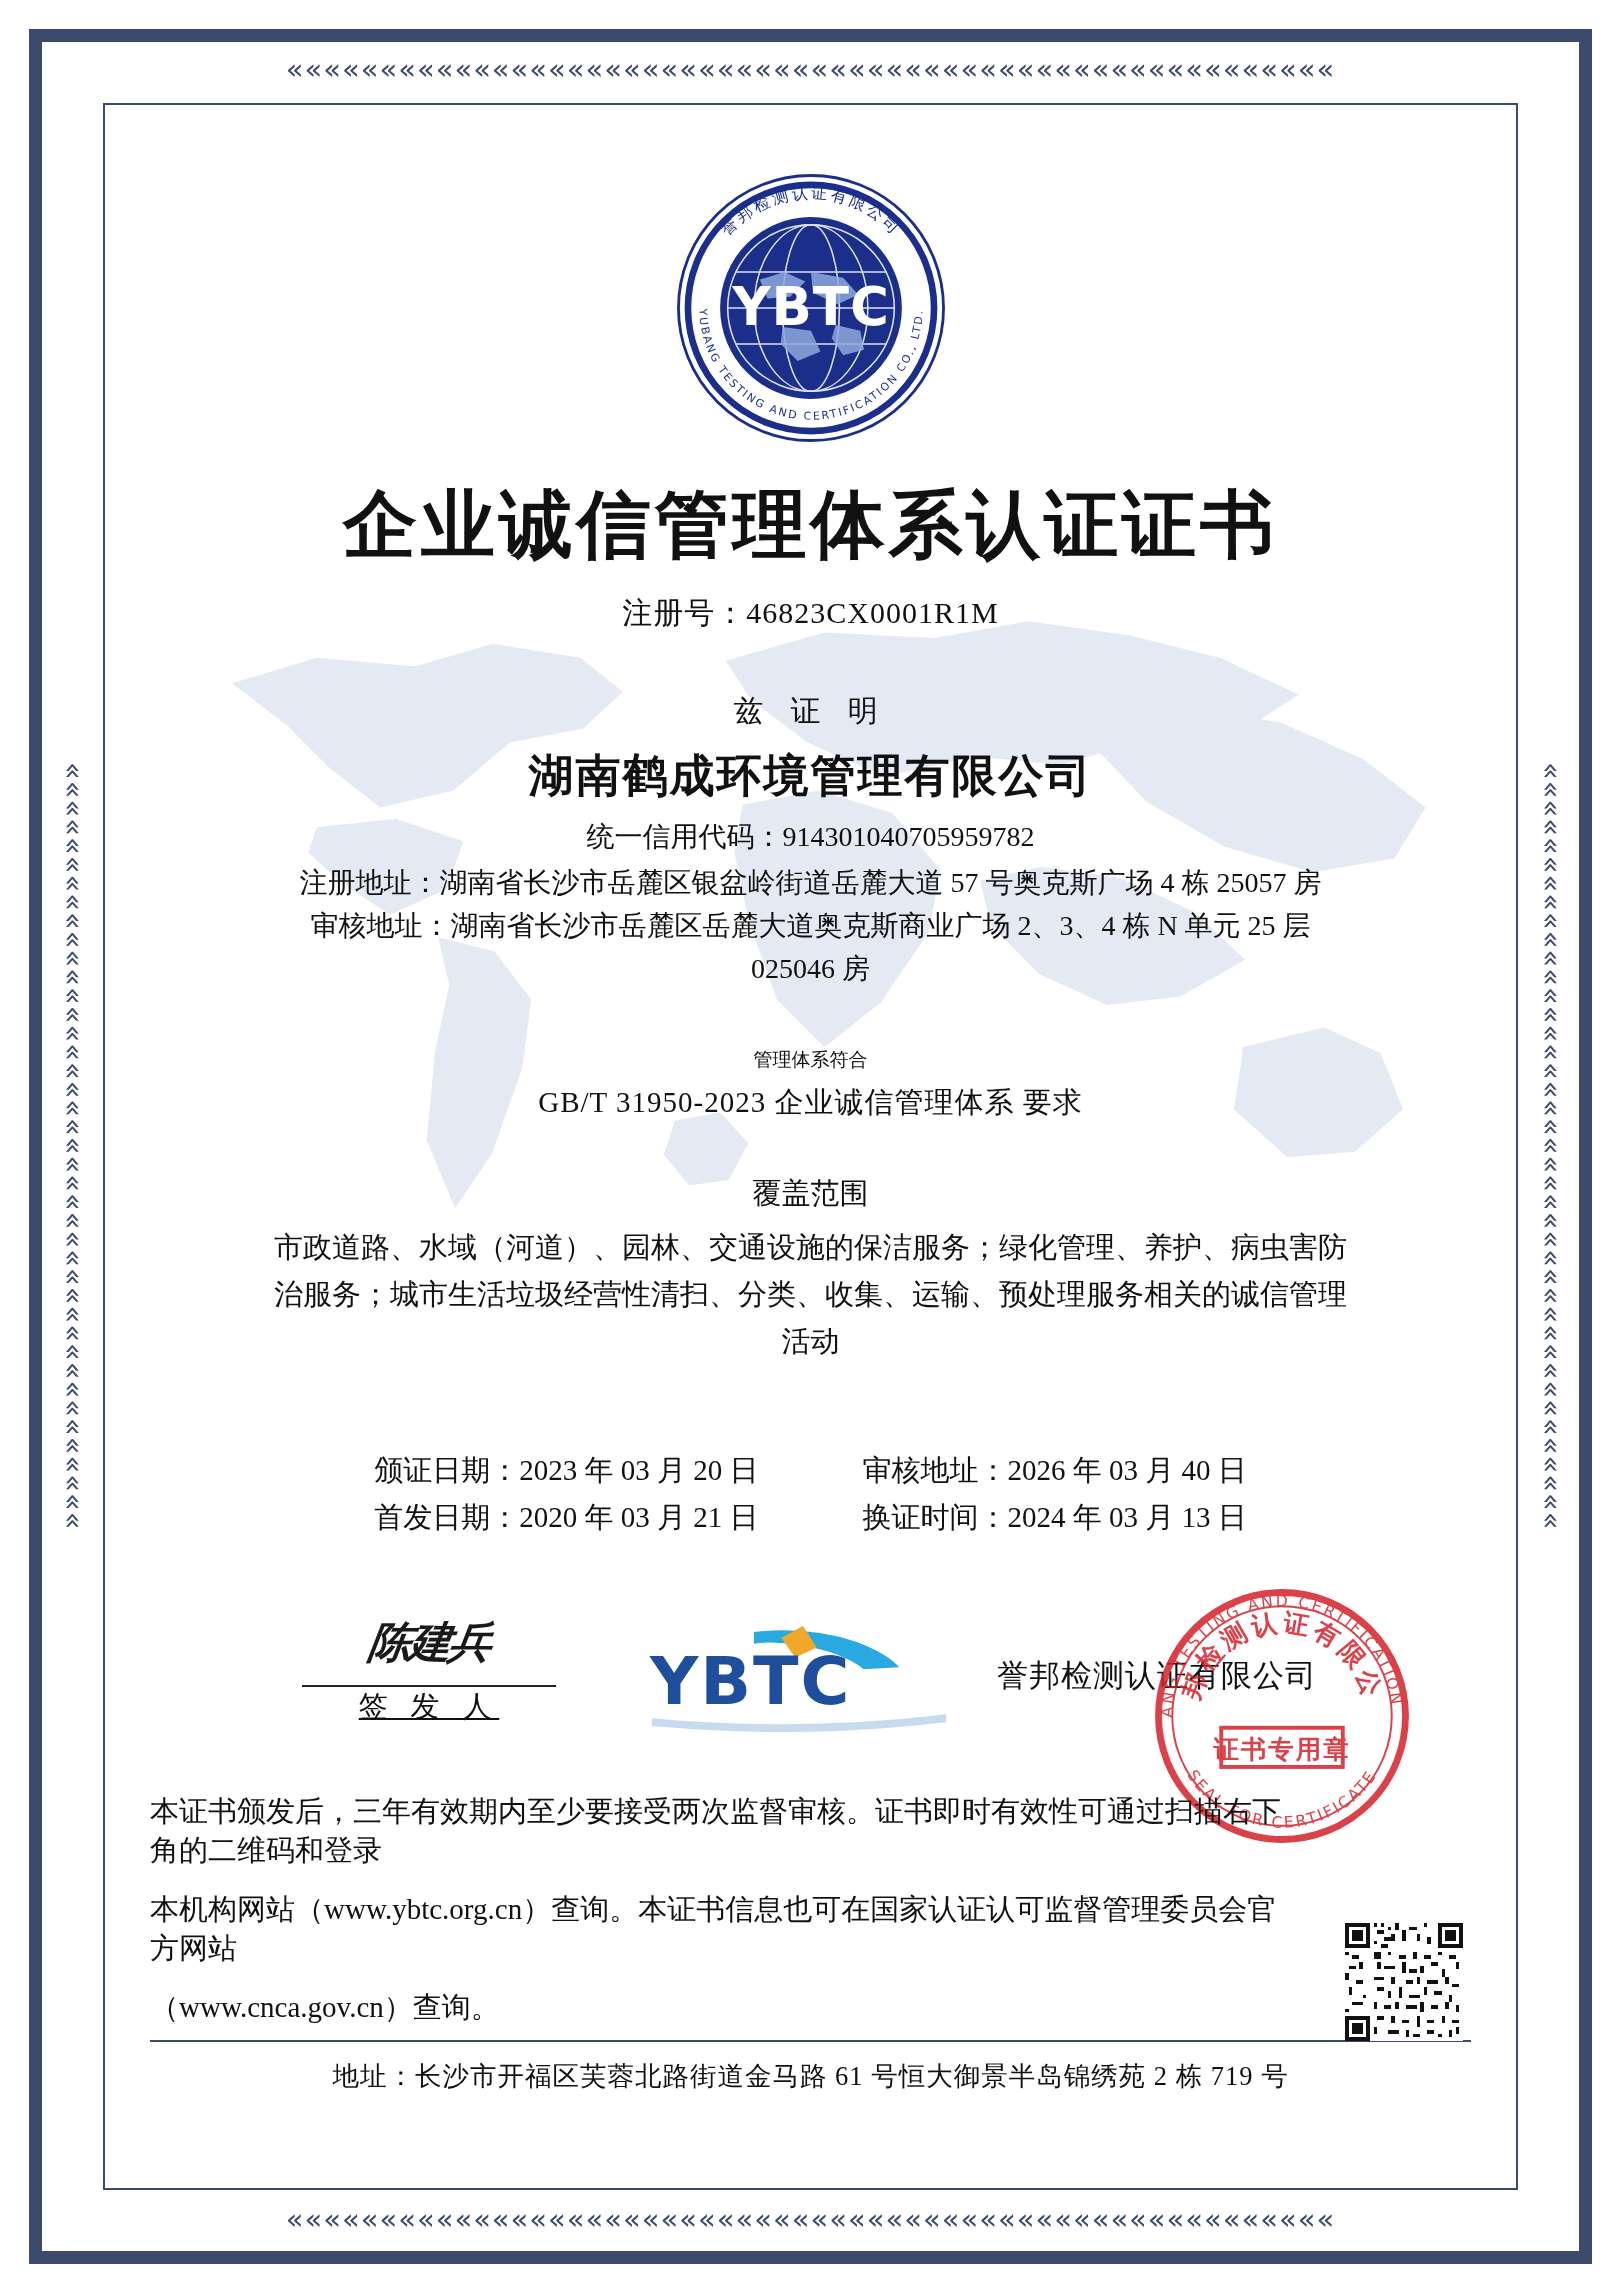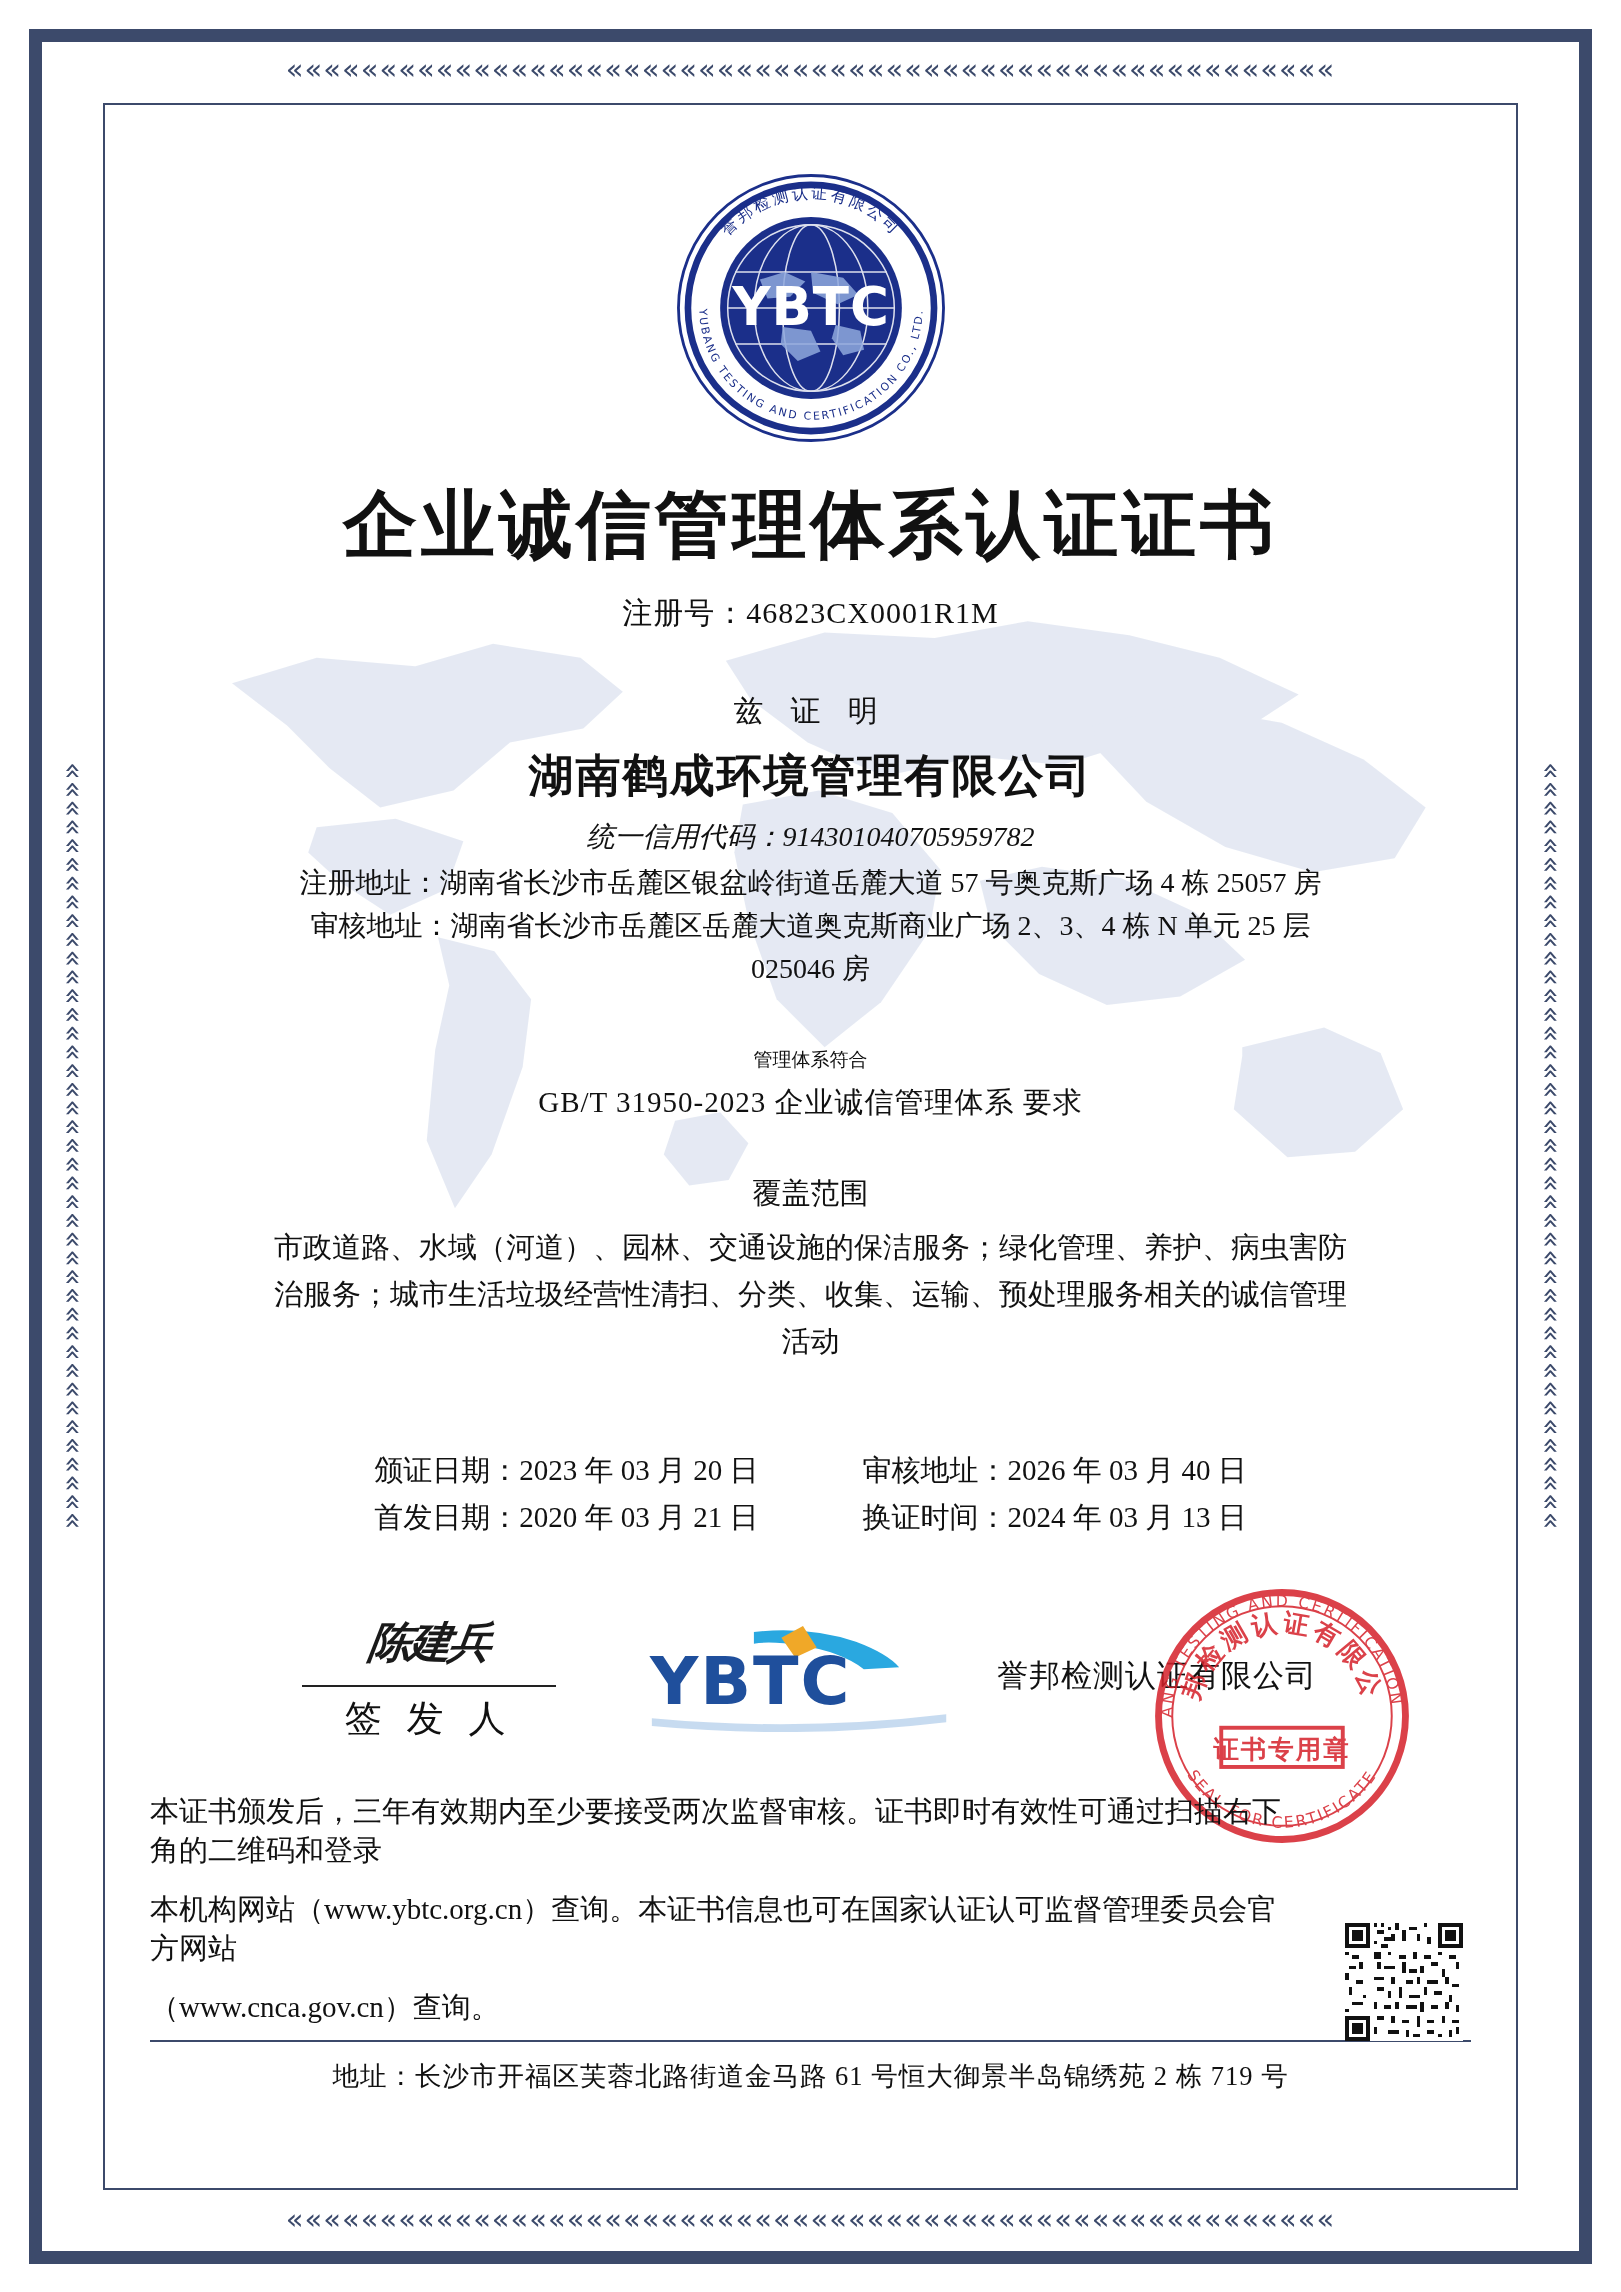--- a/index.html
+++ b/index.html
@@ -125,21 +125,20 @@
     font-weight: bold;
     font-size: 45px;
     letter-spacing: 2px;
     color: #111;
   }
   .credit-code {
     margin-top: 11.8px;
     text-align: center;
     font-size: 28px;
     color: #111;
-    font-style: italic;
   }
   .addr-line {
     margin-top: 5.9px;
     text-align: center;
     font-size: 28px;
     line-height: 43px;
     color: #111;
   }
 
   .conform {
@@ -204,24 +203,25 @@
     height: 69px;
     line-height: 69px;
     letter-spacing: -2.9px;
     transform: skewX(-8deg);
   }
   .sig-line {
     border-top: 2px solid #222;
     margin: 7.8px 19.6px 0 19.6px;
   }
   .sig-label {
-    margin-top: 7px;
-    font-size: 37px;
+    margin-top: 0;
+    font-size: 29px;
     letter-spacing: 7.8px;
     color: #111;
+    text-decoration: underline;
   }
 
   .ybtc-wordmark {
     position: absolute;
     left: 470px;
     top: 15.7px;
     width: 314px;
     height: 108px;
   }
 

